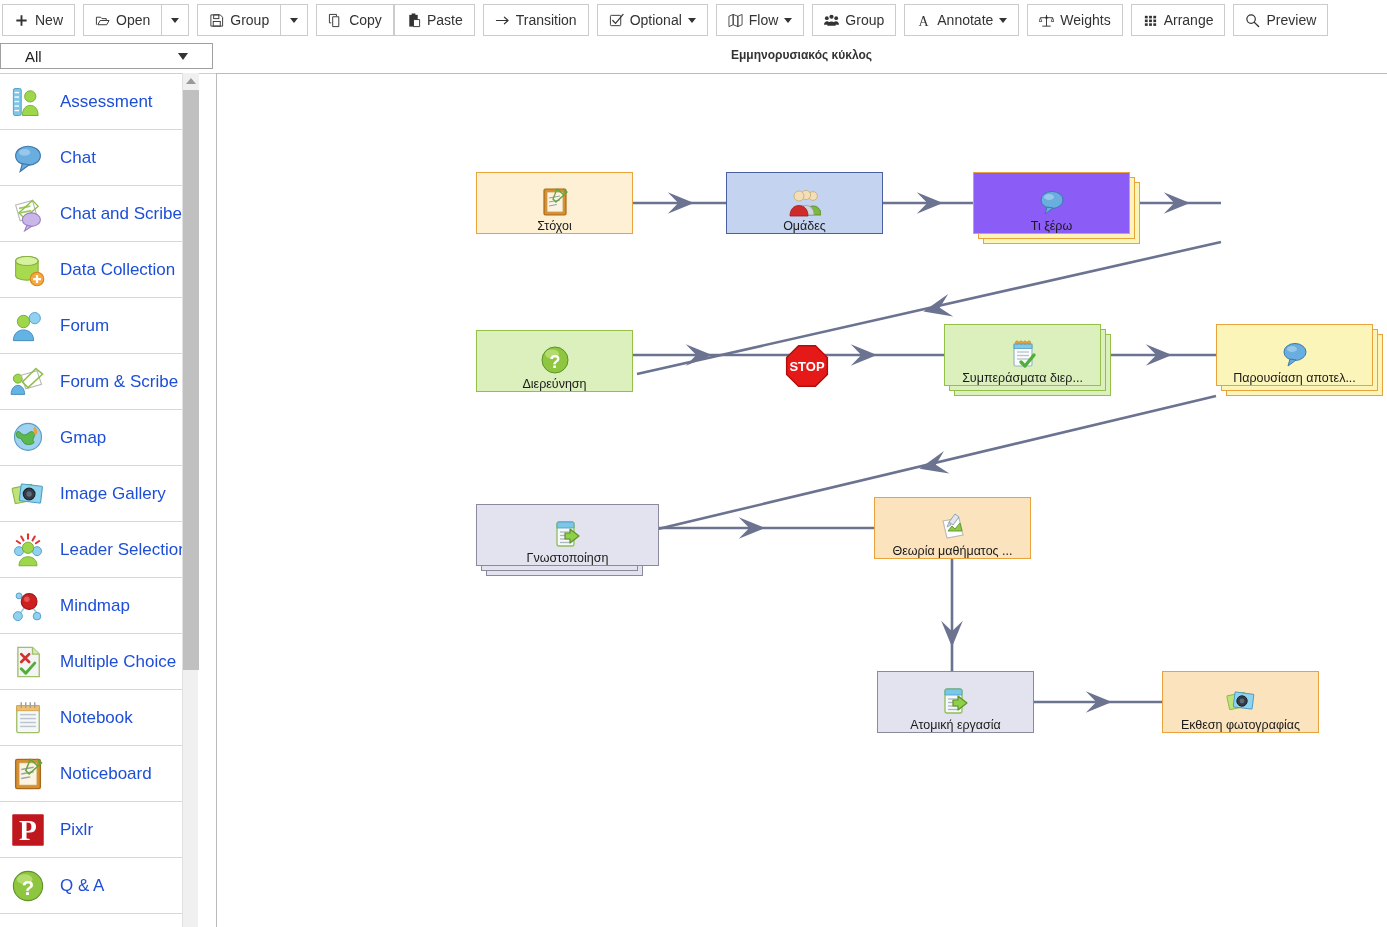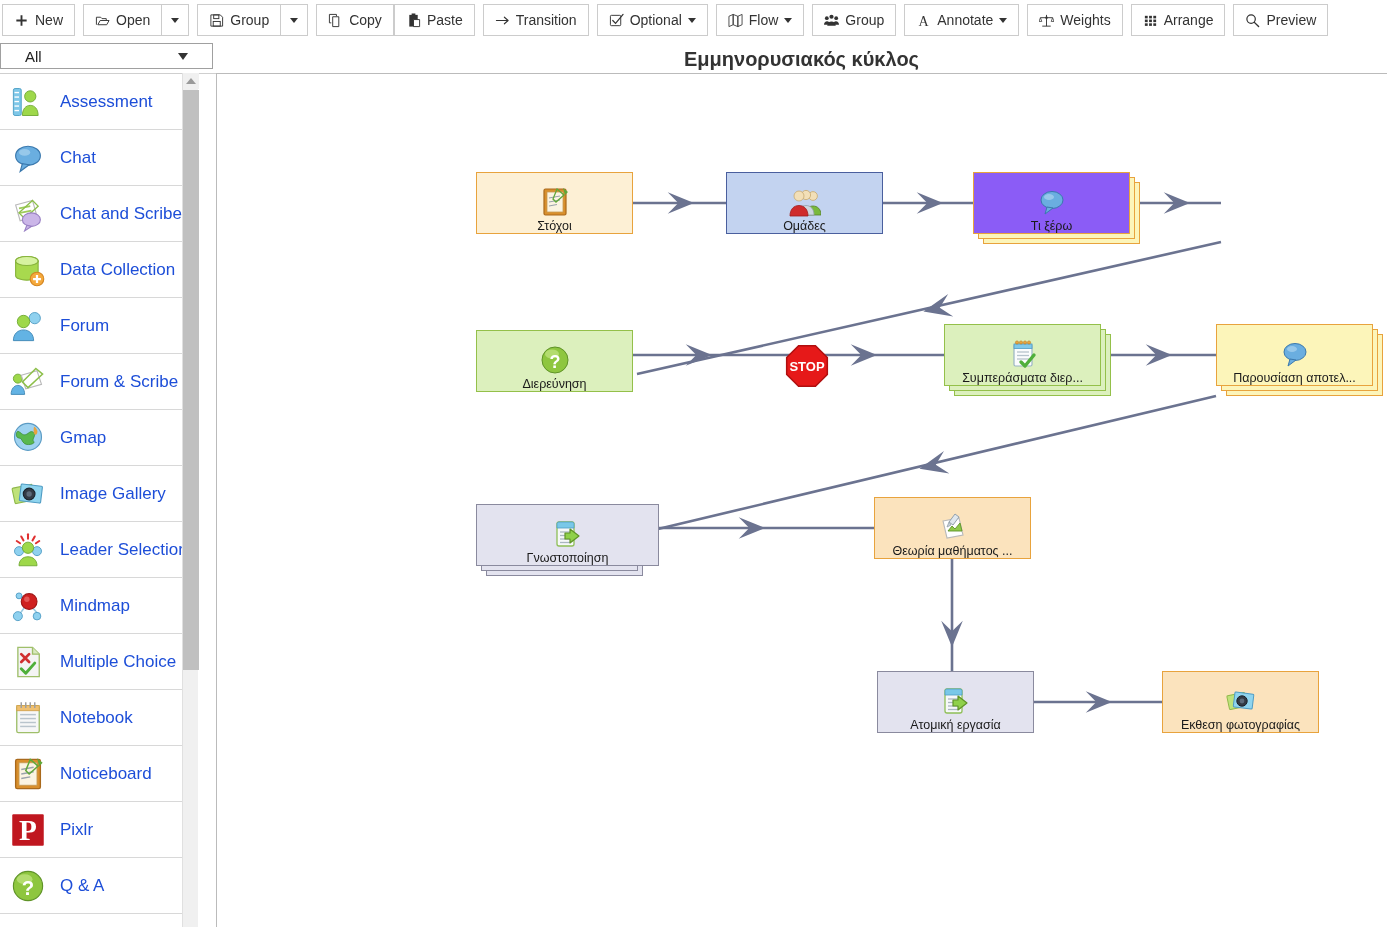--- a/index.html
+++ b/index.html
@@ -132,21 +132,21 @@
   
   #canvas-area {
     position: absolute; left: 216px; top: 40px;
     width: 1171px; height: 887px;
     background: #ffffff;
   }
   #canvas-title {
     position: absolute; left: 0; top: 8px;
     width: 1171px;
     text-align: center;
-    font-size: 20px; font-weight: bold;
+    font-size: 12px; font-weight: bold;
     color: #333333;
   }
   #canvas {
     position: absolute; left: 0; top: 33px;
     width: 1171px; height: 854px;
     border-top: 1px solid #bbbbbb;
     border-left: 1px solid #bbbbbb;
     background: #ffffff;
     overflow: hidden;
   }

